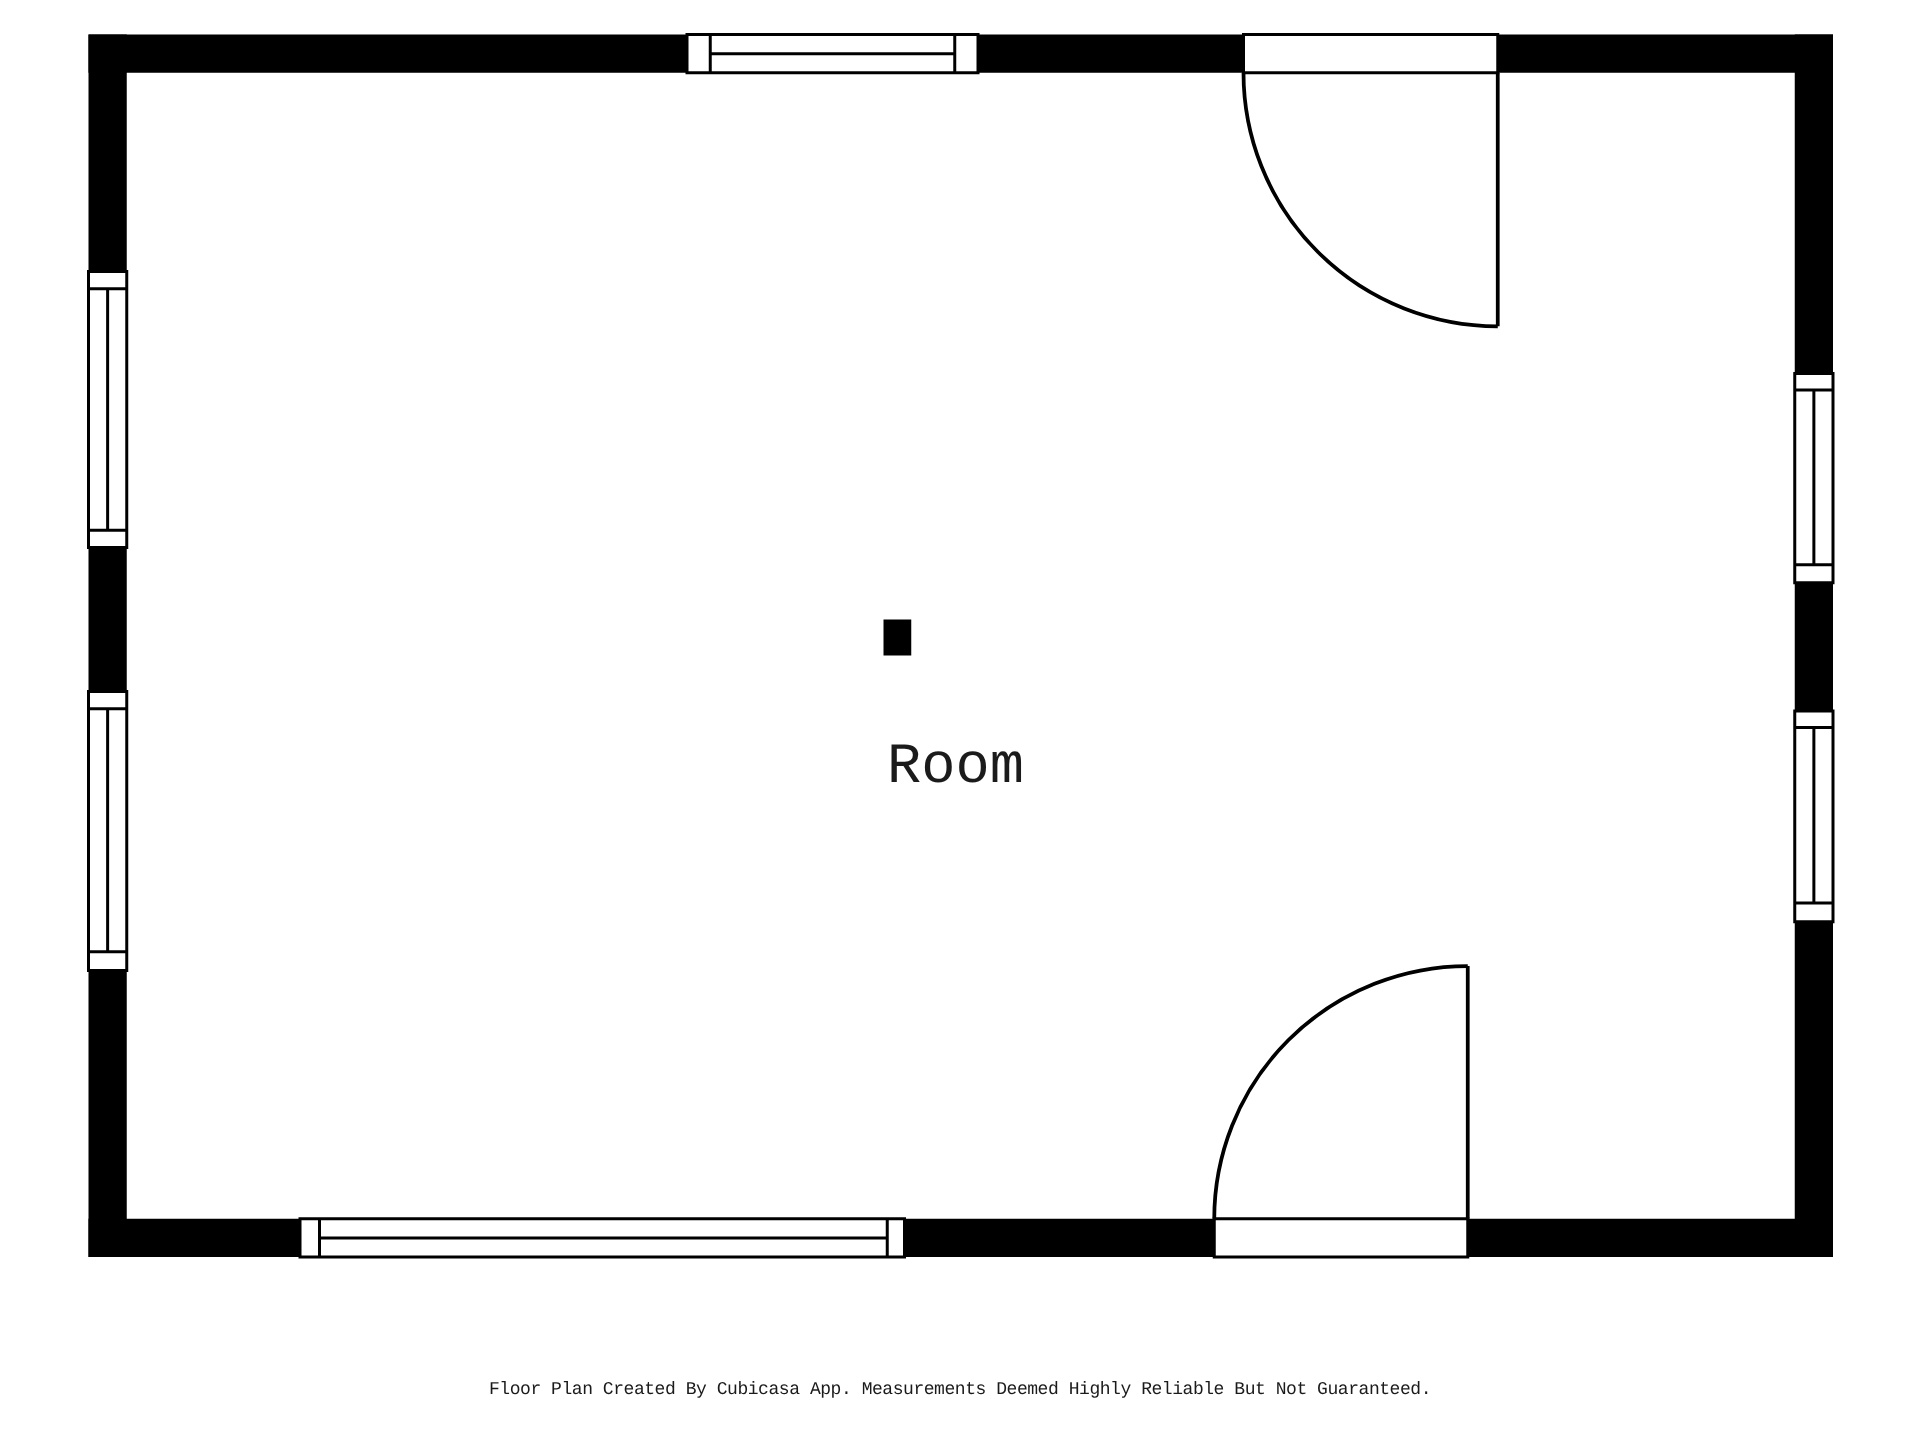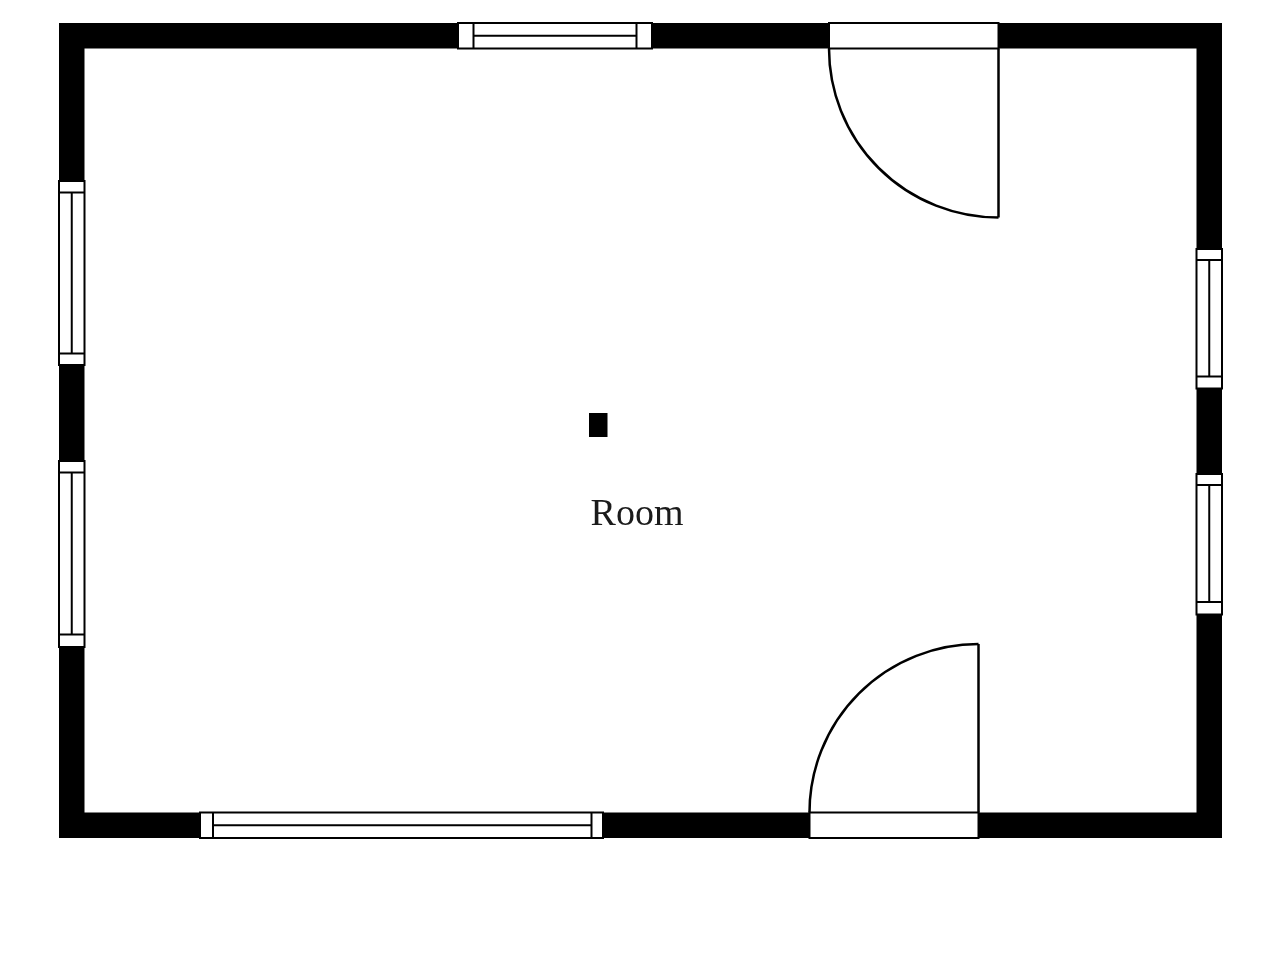--- a/index.html
+++ b/index.html
@@ -5,21 +5,21 @@
   html, body {
     margin: 0;
     padding: 0;
     background: #ffffff;
   }
   .canvas {
     position: relative;
     width: 1280px;
     height: 960px;
     background: var(--background, #ffffff);
-    font-family: Liberation Serif, serif;
+    font-family: Liberation Mono, monospace;
     overflow: hidden;
   }
   .plan-svg {
     position: absolute;
     left: 0;
     top: 0;
   }
   .wall {
     fill: var(--wall, #000000);
     stroke: none;
@@ -132,14 +132,15 @@
       <rect class="door-box" x="809.5" y="812.5" width="169" height="25.5"></rect>
       <path class="door-line" d="M 809.5 812.5 A 169 168.5 0 0 1 978.5 644"></path>
       <line class="door-line" x1="978.5" y1="644" x2="978.5" y2="812.5"></line>
     </g>
 
     <rect class="wall" x="589" y="413" width="18.5" height="24"></rect>
   </svg>
 
   <div class="room-label">Room</div>
 
+  <div class="footer-note">Floor Plan Created By Cubicasa App. Measurements Deemed Highly Reliable But Not Guaranteed.</div>
 
 </div>
 
 </body></html>

